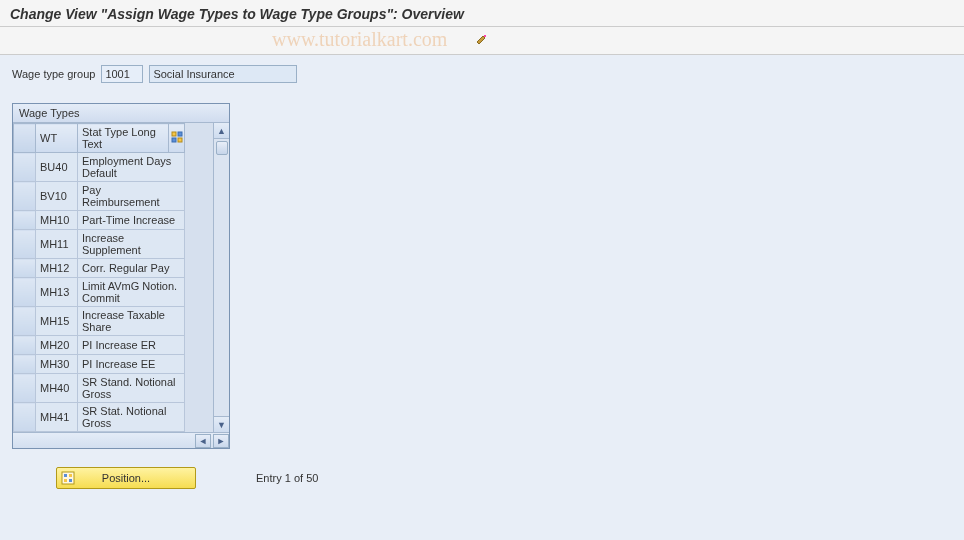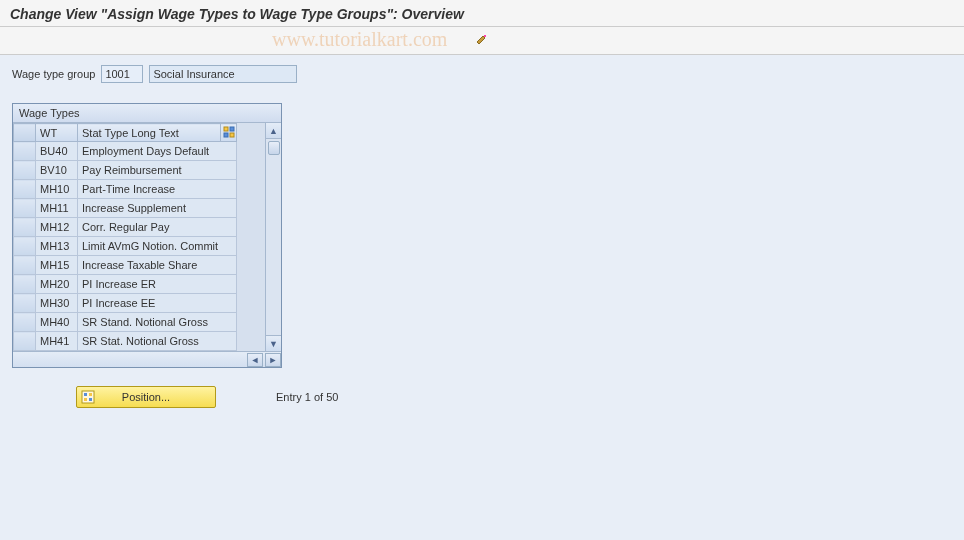--- a/index.html
+++ b/index.html
@@ -78,21 +78,21 @@
     }
     .field-input.small { width: 42px; text-align: left; }
     .field-input.readonly {
       background: #dde8f5;
       width: 148px;
       border: 1px solid #9ab0c7;
     }
 
     
     .table-box {
-      width: 270px;
+      width: 218px;
       border: 1px solid #7a93b2;
       background: #d6e0ee;
       box-shadow: inset 0 0 0 1px #fff;
     }
     .table-title {
       padding: 3px 6px;
       color: #333;
       background: linear-gradient(#e4ecf7, #d0dcef);
       border-bottom: 1px solid #a6b8cf;
       font-size: 11px;
@@ -194,21 +194,21 @@
       color: #4a628a;
       cursor: pointer;
     }
 
     
     .footer-row {
       display: flex;
       align-items: center;
       gap: 60px;
       margin-top: 18px;
-      margin-left: 64px;
+      margin-left: 44px;
     }
     .position-btn {
       display: inline-flex;
       align-items: center;
       justify-content: center;
       gap: 6px;
       background: linear-gradient(#fff3a1, #f6dd52);
       border: 1px solid #b29a1a;
       border-radius: 2px;
       height: 22px;

